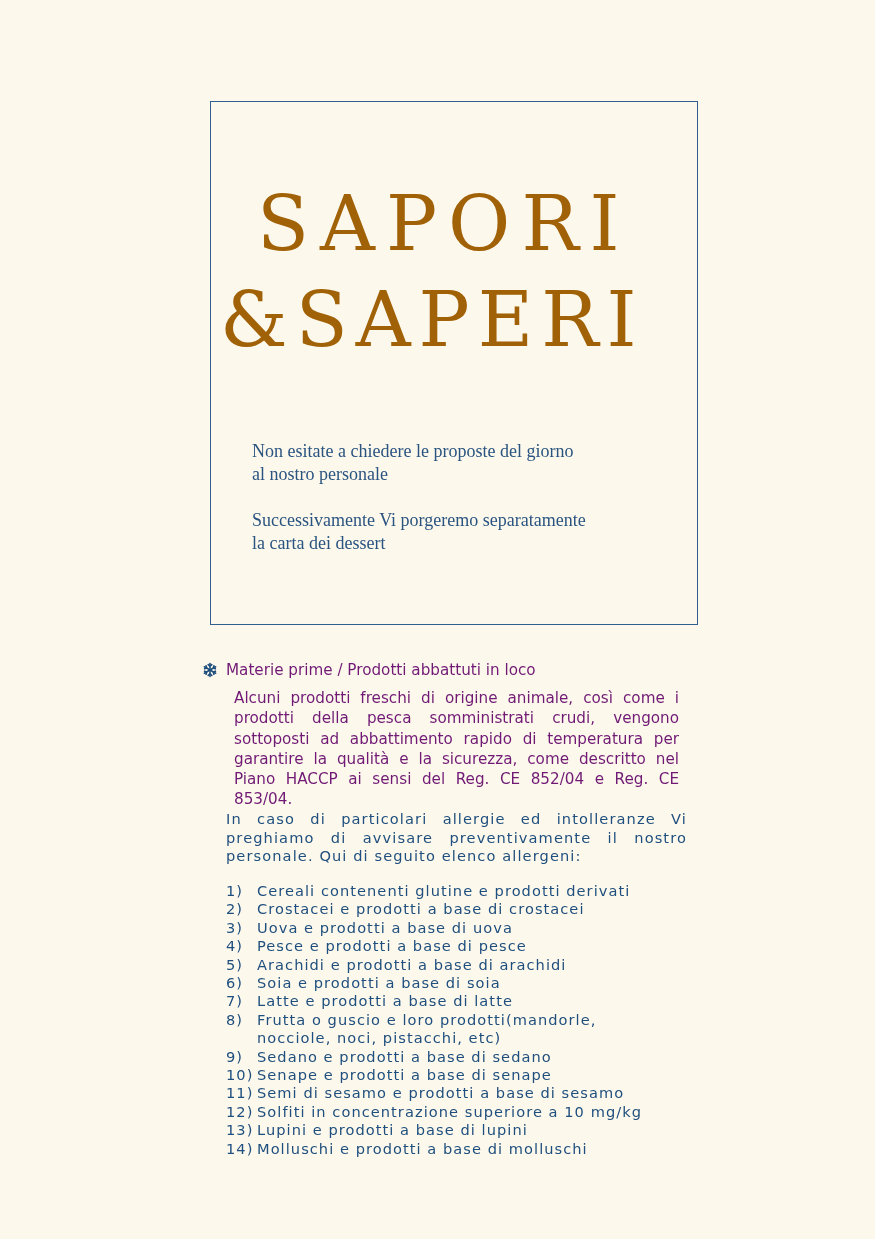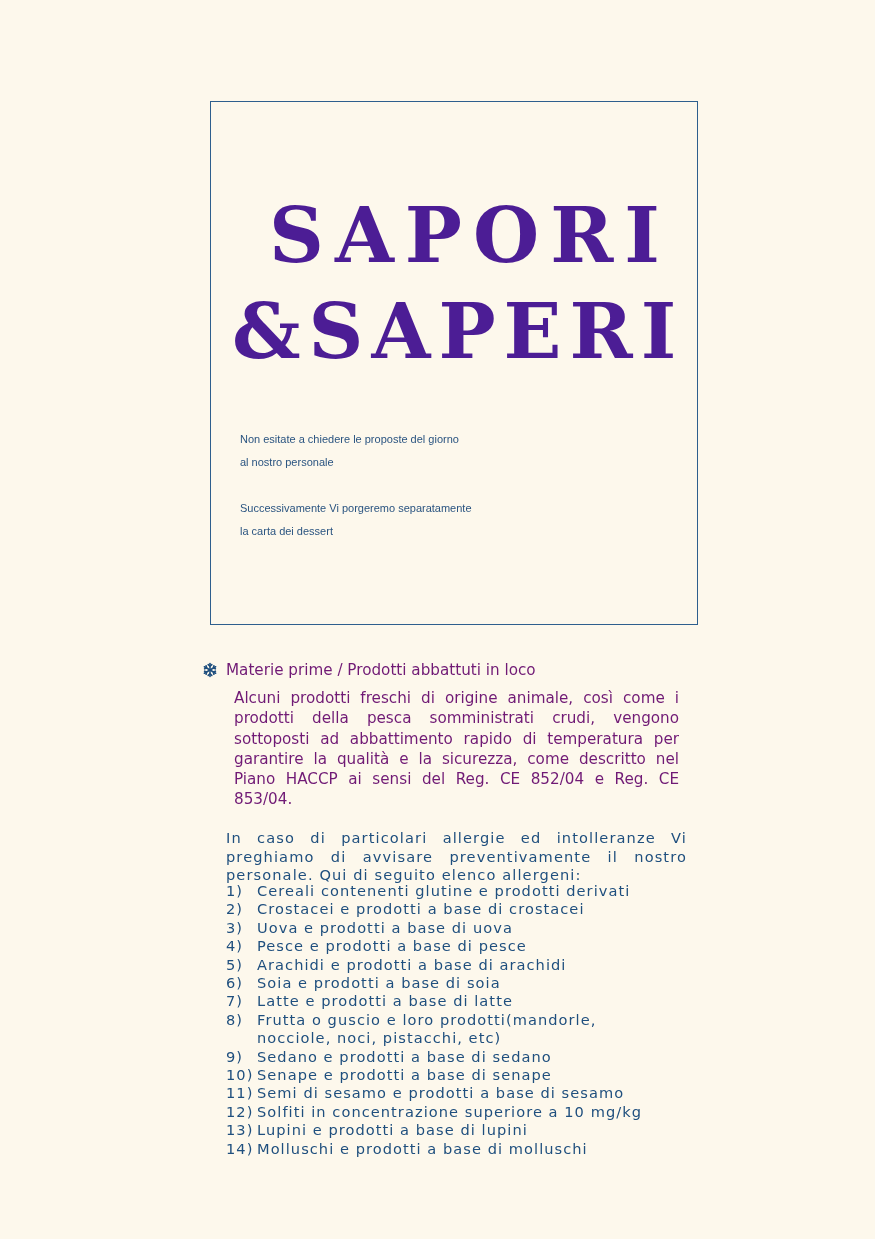--- a/index.html
+++ b/index.html
@@ -13,36 +13,36 @@
   .frame {
     position:absolute;
     left:210px; top:101px;
     width:488px; height:524px;
     border:1.5px solid #2e5f8e;
     box-sizing:border-box;
   }
   .title {
     position:absolute;
     font-family:"DejaVu Serif", "Liberation Serif", serif;
-    font-weight:bold;
-    color:#4c1d95;
-    margin:12px;
+    font-weight:normal;
+    color:#a16207;
+    margin:0;
     white-space:nowrap;
     line-height:1;
   }
   .title-1 { left:257px; top:186px; font-size:76px; letter-spacing:11px; }
   .title-2 { left:220px; top:282px; font-size:76px; letter-spacing:8px;text-align:center; }
   .intro {
     position:absolute;
     left:240px;
-    font-family:Liberation Sans, sans-serif;
-    font-size:11px;
+    font-family:Liberation Serif, serif;
+    font-size:18px;
     line-height:23px;
     color:#2a5480;
-    margin:0;
+    margin:12px;
   }
   .intro-1 { top:428px; }
   .intro-2 { top:497px; }
 
   .note {
     position:absolute;
     left:226px; top:660px;
     width:461px;
     font-family:"DejaVu Sans", "Liberation Sans", sans-serif;
     font-size:15.2px;
@@ -60,21 +60,20 @@
   .allergy {
     position:absolute;
     left:226px; top:810px;
     width:461px;
     font-family:"DejaVu Sans", "Liberation Sans", sans-serif;
     font-size:14.6px;
     line-height:18.5px;
     letter-spacing:1.1px;
     color:#1f4f7e;
     font-weight:500;
-    margin-top:19px;
   }
   .allergy-intro { margin:0; text-align:justify; text-align-last:left; }
   .allergen-list {
     list-style:none; margin:0; padding:0;
     position:absolute; left:226px; top:882px; width:470px;
     font-family:"DejaVu Sans", "Liberation Sans", sans-serif;
     font-size:14.6px;
     line-height:18.4px;
     letter-spacing:1.05px;
     color:#1f4f7e;

